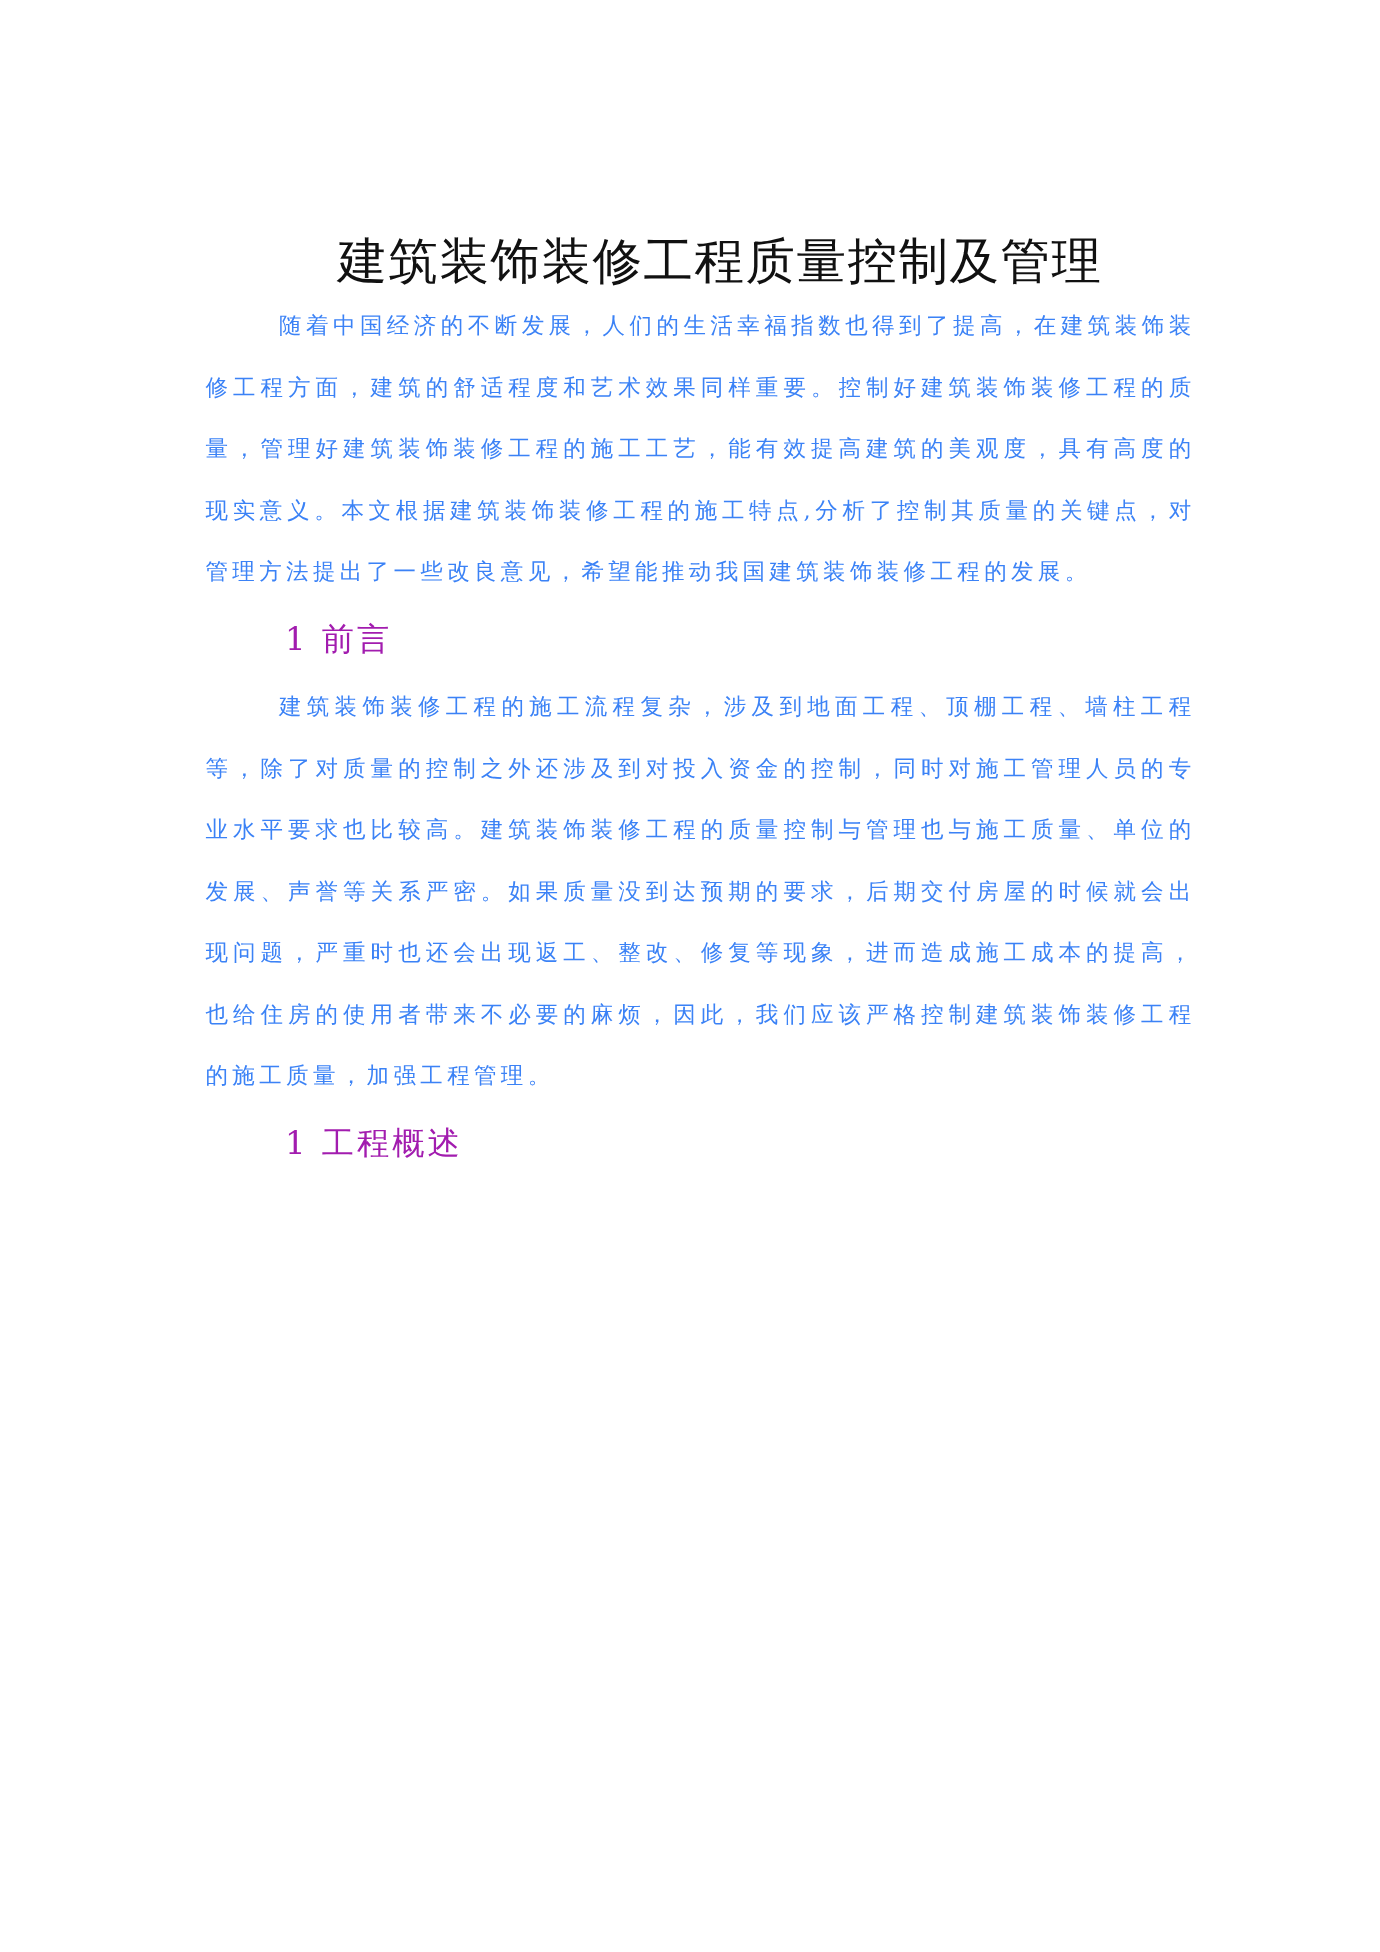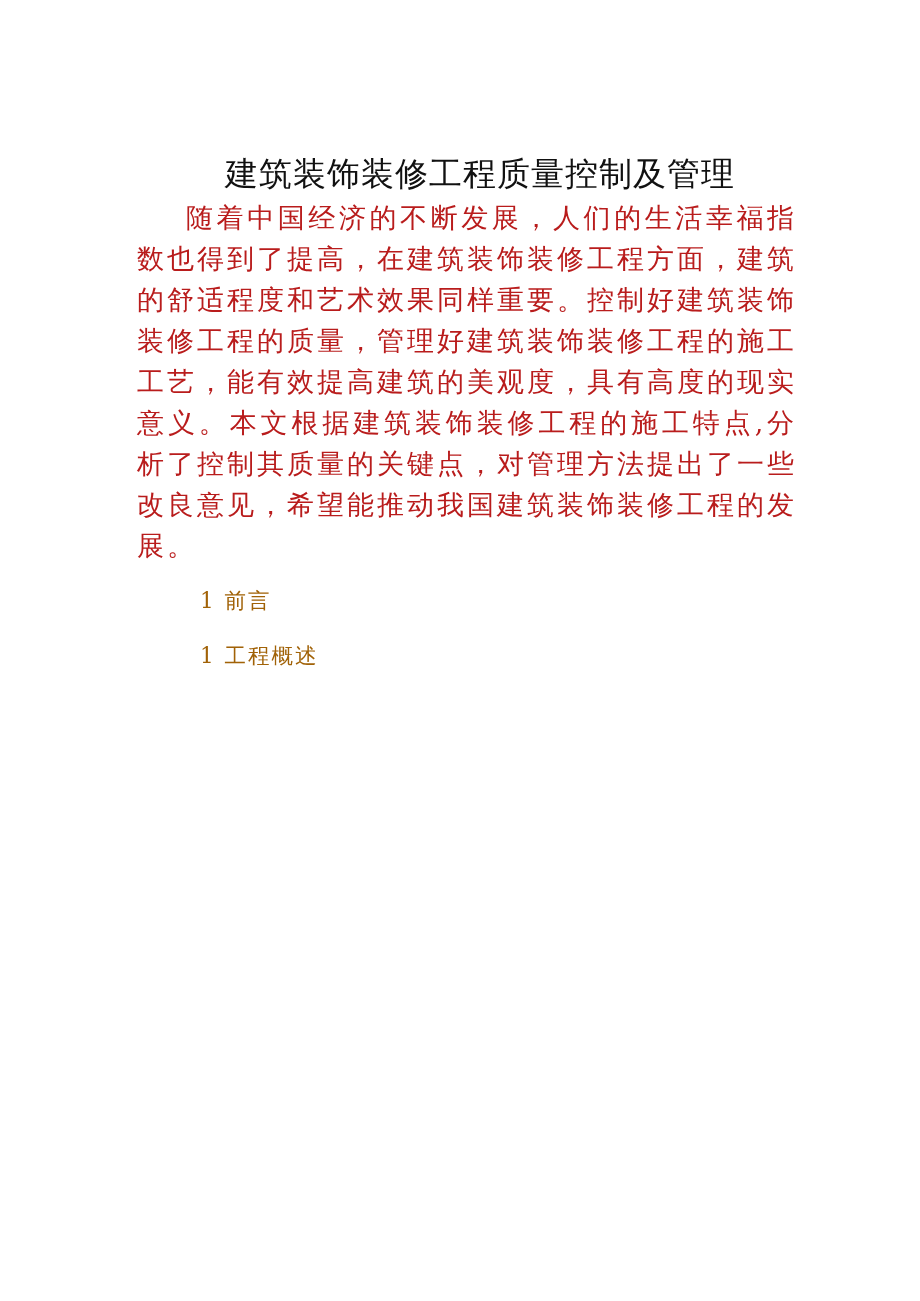--- a/index.html
+++ b/index.html
@@ -2,29 +2,30 @@
 <html><head>
 <meta charset="utf-8">
 <style>
   html, body { margin: 0; padding: 0; background: #ffffff; }
   body { width: 920px; height: 1301px; overflow: hidden; position: relative;
          font-family: "DejaVu Serif", "Liberation Serif", serif; color: #1a1a1a; }
   .page { position: absolute; left: 0; top: 0; width: 920px; height: 1301px; background: #fff; }
   .title { position: absolute; left: 0; top: 128px; width: 920px; text-align: center;
            font-size: 33px; letter-spacing: 1px; line-height: 48px; font-weight: normal; color: #111; padding-left: 20px; }
   .body { position: absolute; left: 137px; top: 197px; width: 660px; }
-  .para { margin: 0; font-size: 27px; line-height: 41px; letter-spacing: 2.9px;
-          text-indent: 49px; text-align: justify; word-break: break-all; color: #b91c1c; }
-  .heading { margin: 14px; font-size: 21.5px; line-height: 41px; letter-spacing: 2px;
-             text-indent: 49px; color: #a16207; }
+  .para { margin: 0; font-size: 15px; line-height: 41px; letter-spacing: 2.9px;
+          text-indent: 49px; text-align: justify; word-break: break-all; color: #3b82f6; }
+  .heading { margin: 4px; font-size: 21.5px; line-height: 41px; letter-spacing: 2px;
+             text-indent: 49px; color: #a21caf; }
 </style>
 </head>
 <body>
 
 <div class="page">
   <h1 class="title">建筑装饰装修工程质量控制及管理</h1>
 
   <div class="body">
     <p class="para">随着中国经济的不断发展，人们的生活幸福指数也得到了提高，在建筑装饰装修工程方面，建筑的舒适程度和艺术效果同样重要。控制好建筑装饰装修工程的质量，管理好建筑装饰装修工程的施工工艺，能有效提高建筑的美观度，具有高度的现实意义。本文根据建筑装饰装修工程的施工特点,分析了控制其质量的关键点，对管理方法提出了一些改良意见，希望能推动我国建筑装饰装修工程的发展。</p>
     <p class="heading">1 前言</p>
+    <p class="para">建筑装饰装修工程的施工流程复杂，涉及到地面工程、顶棚工程、墙柱工程等，除了对质量的控制之外还涉及到对投入资金的控制，同时对施工管理人员的专业水平要求也比较高。建筑装饰装修工程的质量控制与管理也与施工质量、单位的发展、声誉等关系严密。如果质量没到达预期的要求，后期交付房屋的时候就会出现问题，严重时也还会出现返工、整改、修复等现象，进而造成施工成本的提高，也给住房的使用者带来不必要的麻烦，因此，我们应该严格控制建筑装饰装修工程的施工质量，加强工程管理。</p>
     <p class="heading">1 工程概述</p>
   </div>
 </div>
 
 </body></html>

